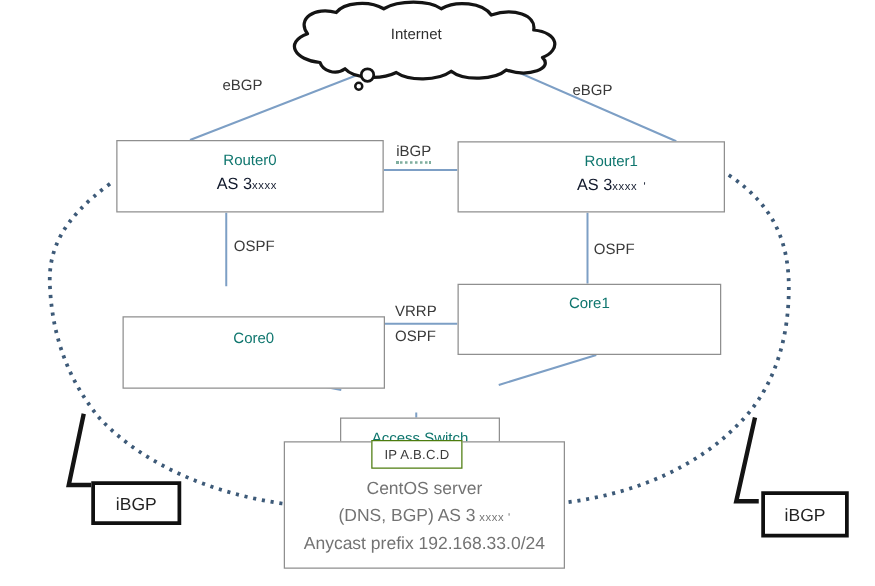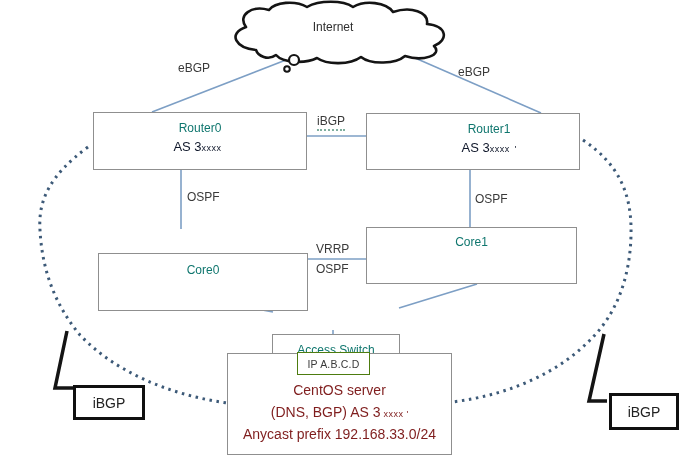--- a/index.html
+++ b/index.html
@@ -19,21 +19,21 @@
   .asline .tick{font-size:9px;margin-left:5px;}
   .lbl{
     position:absolute;font-size:12px;color:#3a3a3a;background:transparent;line-height:1;
   }
   .lbl.u{border-bottom:2px dotted #7fae9e;padding-bottom:2px;}
   .bigbox{
     position:absolute;border:3px solid #101010;background:#fff;box-sizing:border-box;
     display:flex;align-items:center;justify-content:center;font-size:14px;color:#222;
   }
   #server-box{align-items:center;justify-content:flex-start;}
-  #server-box .srv-line{font-size:14px;color:#7f1d1d;margin-top:6px;}
+  #server-box .srv-line{font-size:14px;color:#737373;margin-top:6px;}
   #server-box .srv-line .xs{font-size:9px;letter-spacing:.5px;margin-left:3px;}
   #server-box .srv-line .tick{font-size:9px;margin-left:3px;}
   #ip-tag{
     position:absolute;left:297px;top:352px;width:73px;height:23px;
     background:#fff;border:1px solid #4d7c0f;box-sizing:border-box;
     display:flex;align-items:center;justify-content:center;
     font-size:10.5px;color:#3a3a3a;letter-spacing:.2px;
   }
   #internet-label{
     position:absolute;left:288px;top:20px;width:90px;text-align:center;

